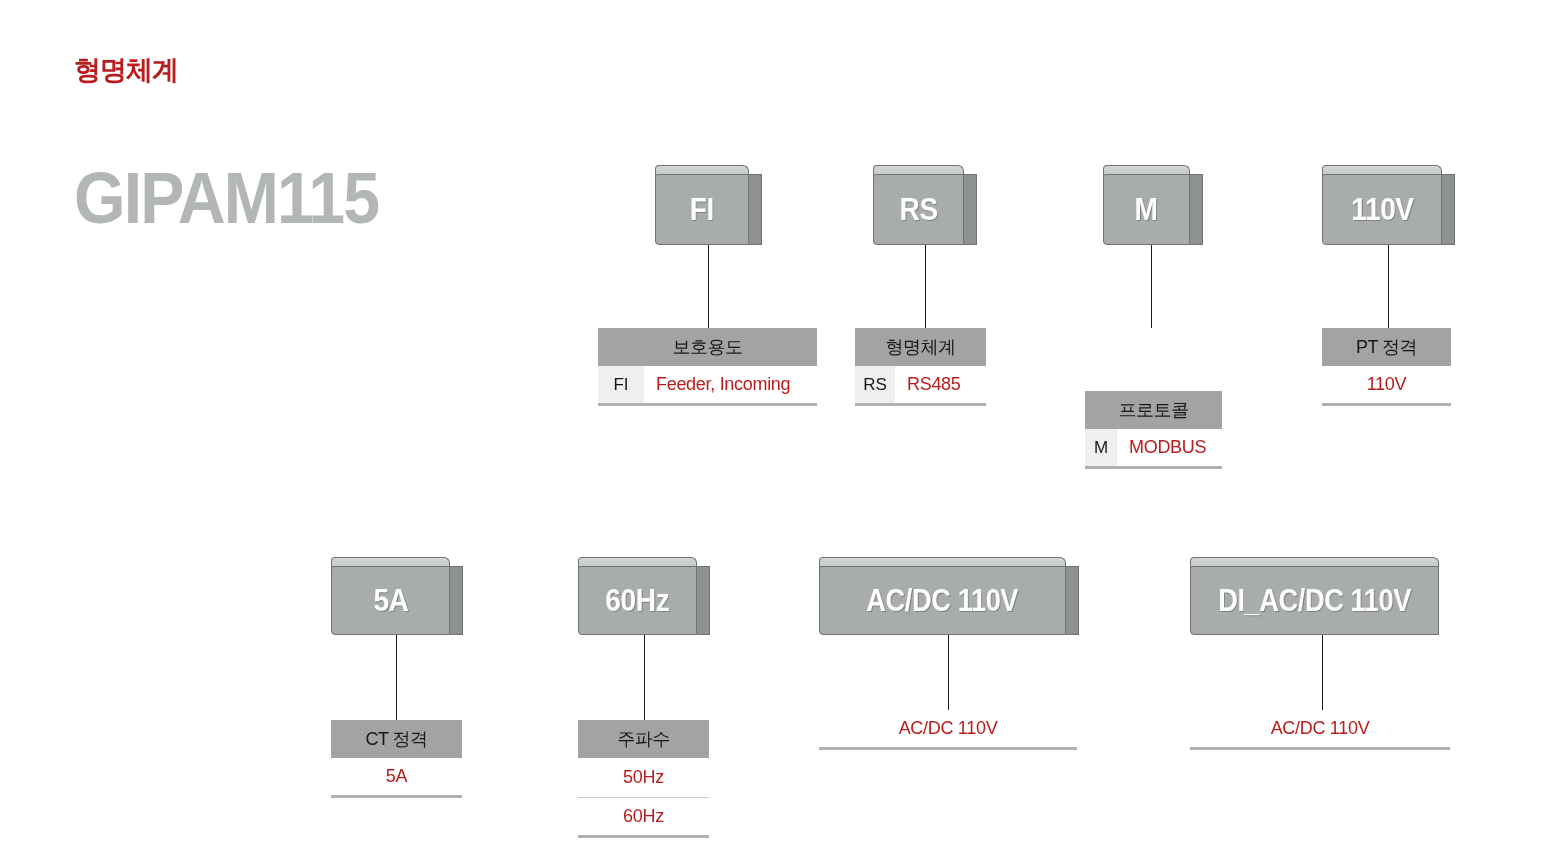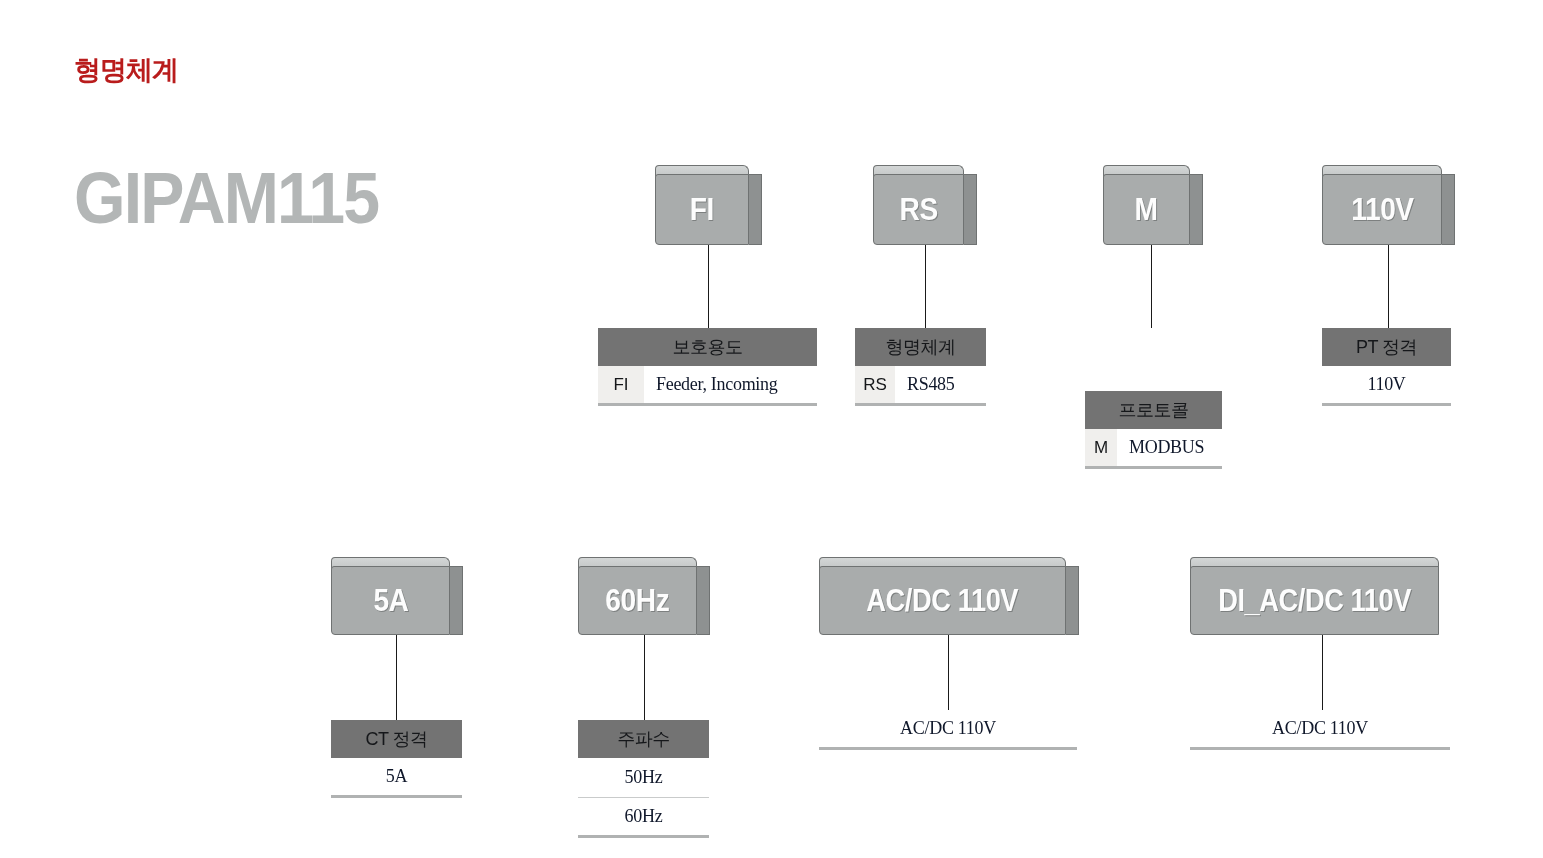--- a/index.html
+++ b/index.html
@@ -80,21 +80,21 @@
   
   .connector {
     position: absolute;
     width: 0;
     border-left: 1.4px solid #1a1a1a;
   }
 
   
   .tbl { position: absolute; }
   .tbl .hdr {
-    background: #737373;
+    background: #a3a3a3;
     color: #15171a;
     font-size: 18px;
     height: 38px;
     display: flex;
     align-items: center;
     justify-content: center;
     letter-spacing: -0.5px;
     white-space: nowrap;
   }
   .tbl .row {
@@ -112,25 +112,24 @@
     justify-content: center;
     font-size: 17px;
     color: #15171a;
     flex: 0 0 auto;
   }
   .tbl .val {
     flex: 1 1 auto;
     display: flex;
     align-items: center;
     font-size: 18px;
-    color: #0f172a;
+    color: #b91c1c;
     padding-left: 12px;
     letter-spacing: -0.3px;
     white-space: nowrap;
-    font-family: Liberation Serif, serif;
   }
   .tbl .val.center { justify-content: center; padding-left: 0; }
 </style>
 </head>
 <body>
 
 <div id="page">
 
   <div class="section-title">형명체계</div>
   <div class="model-name">GIPAM115</div>

